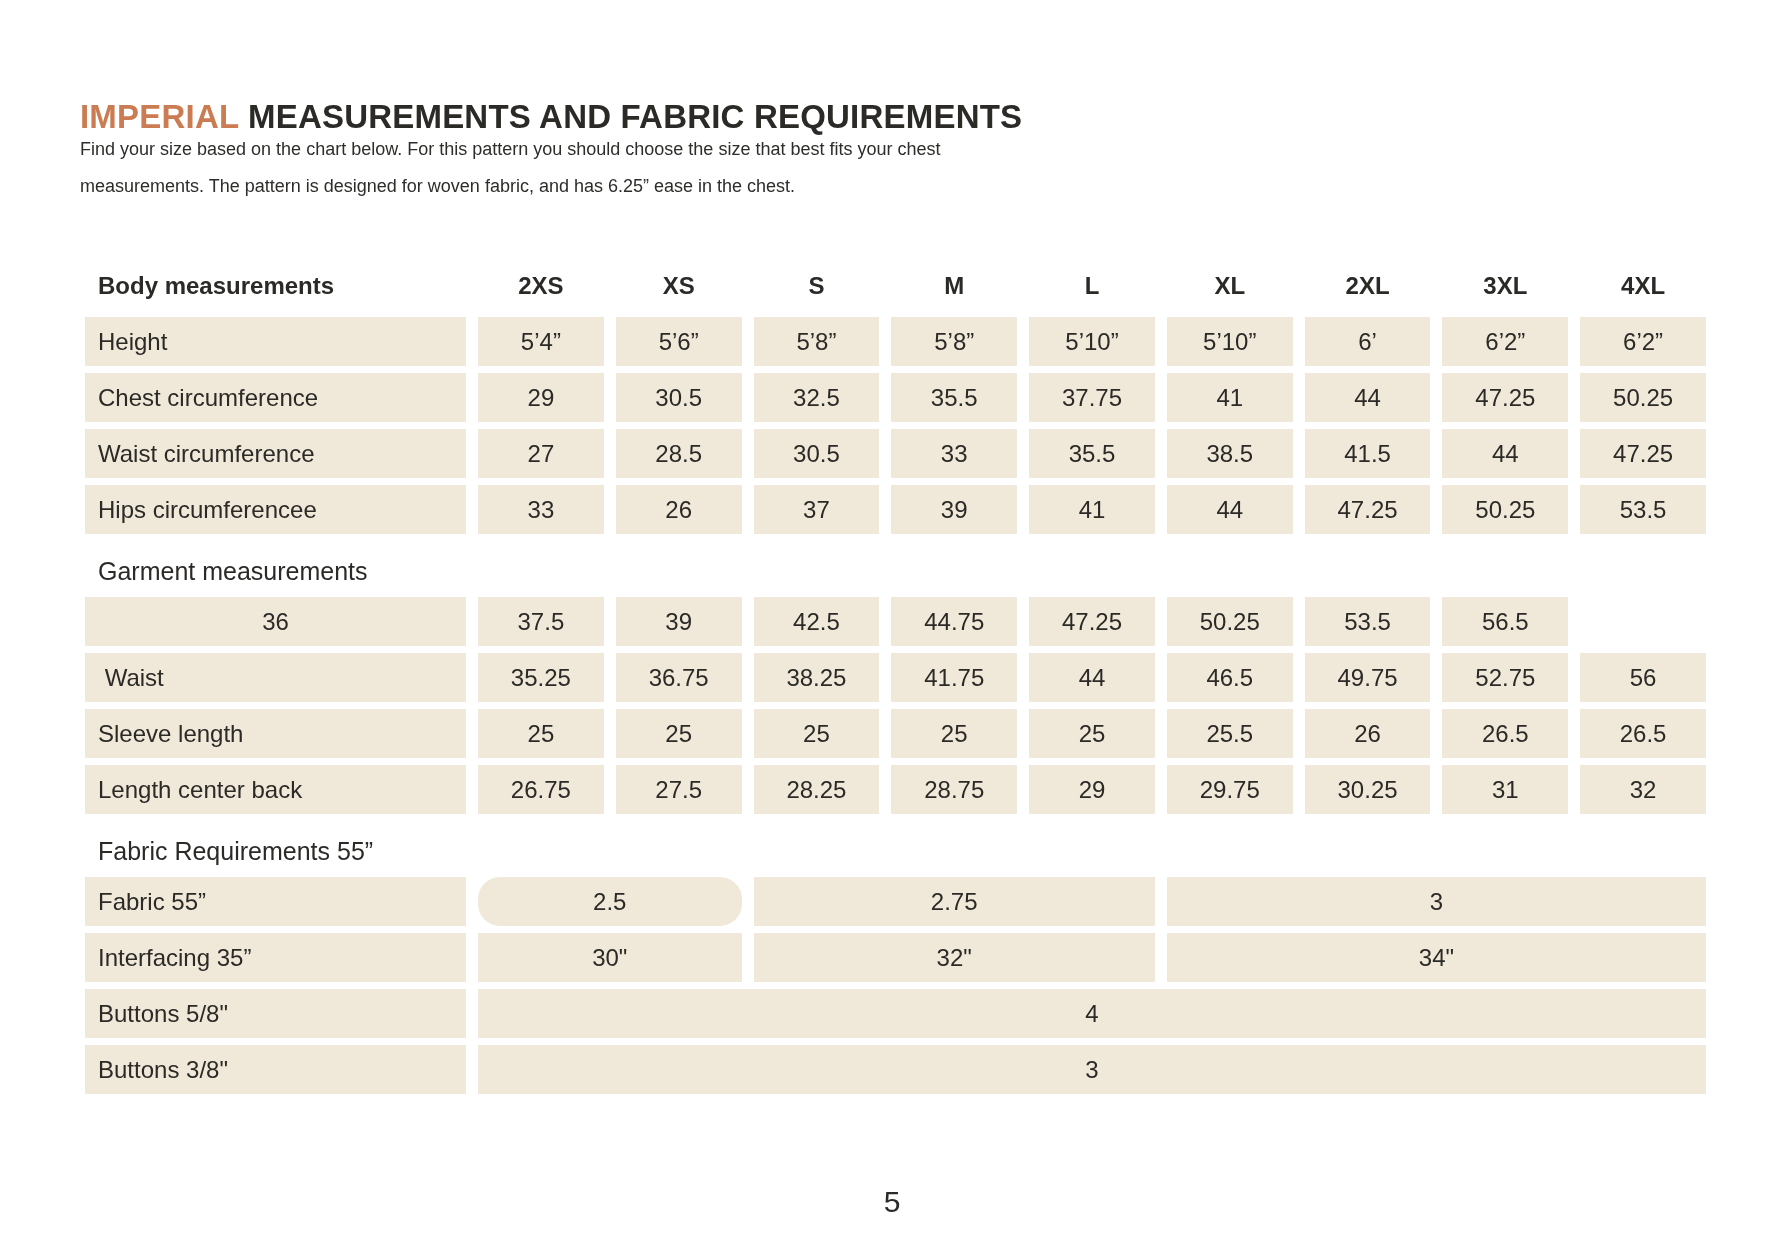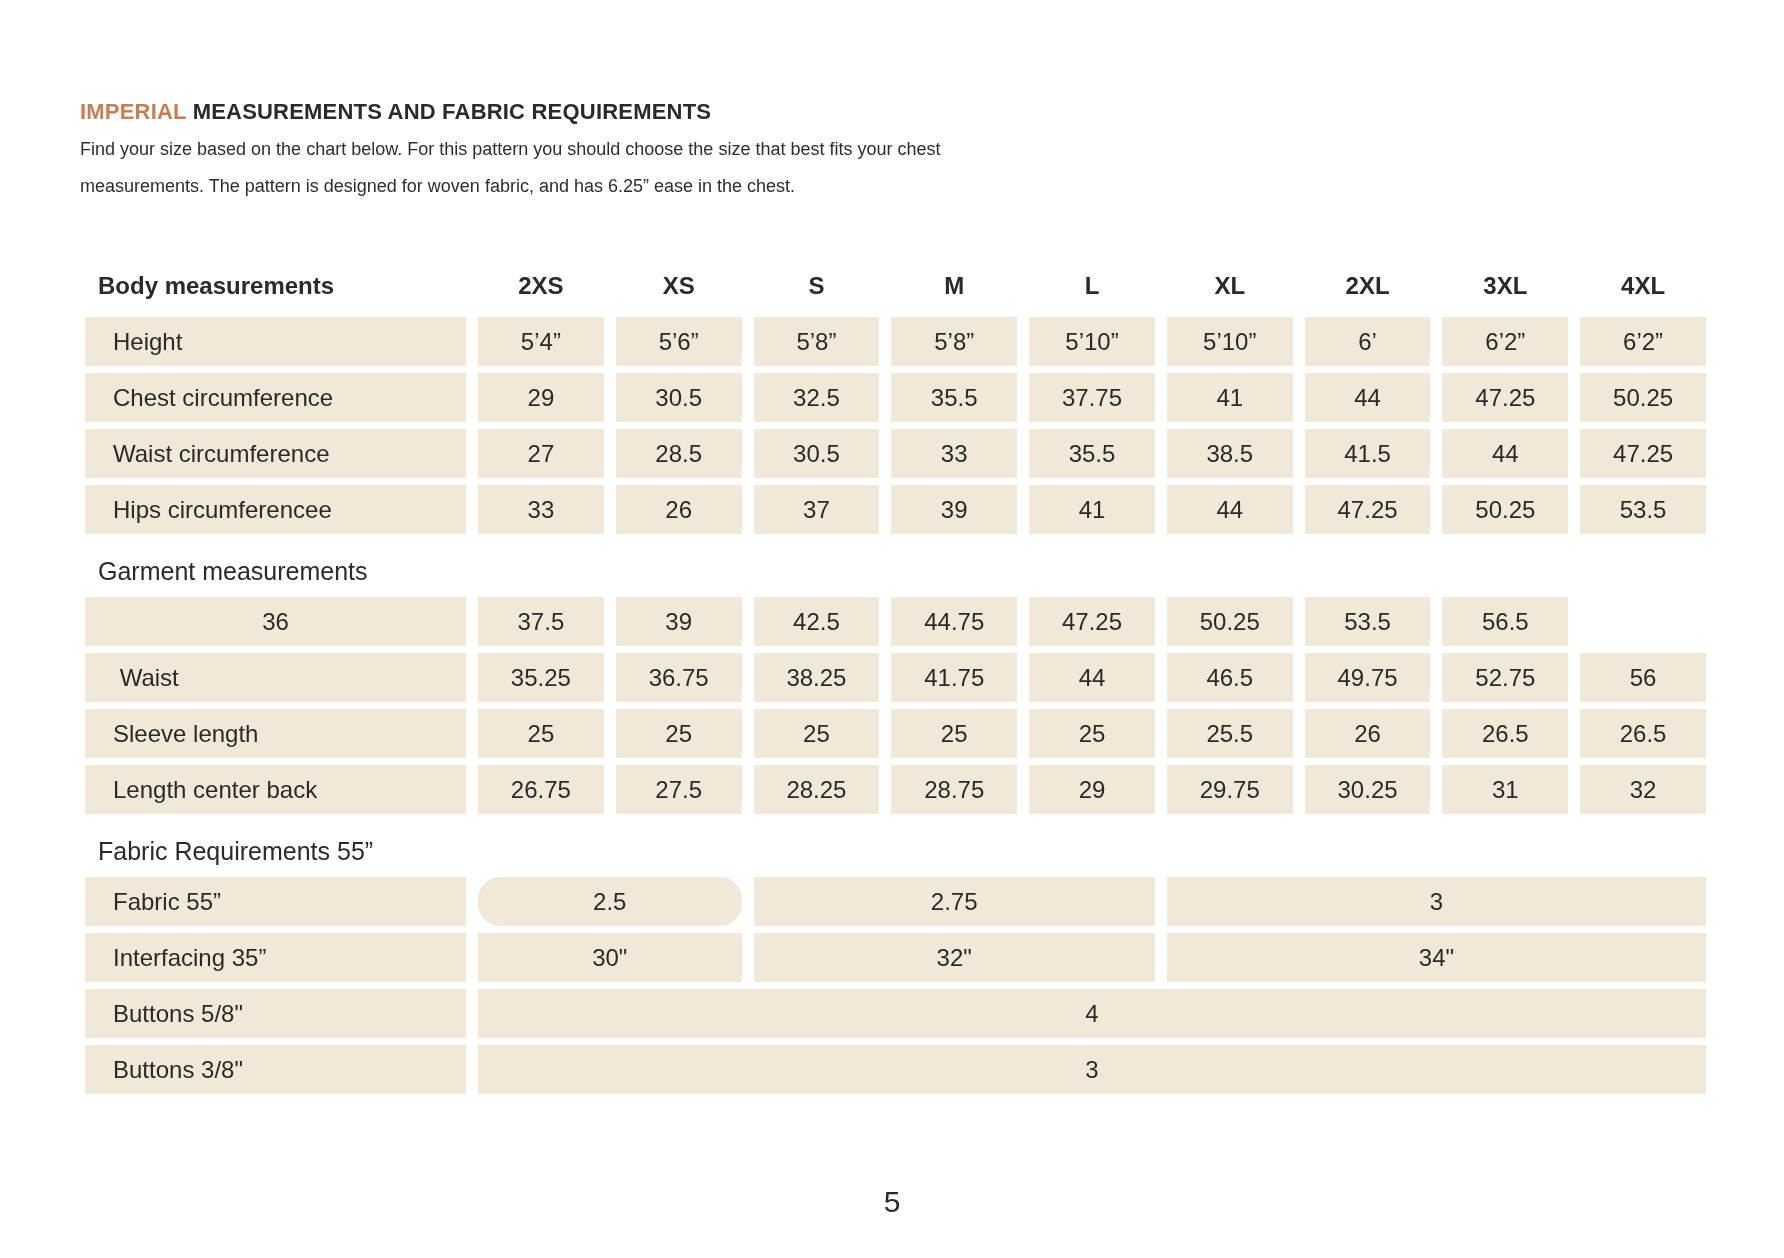--- a/index.html
+++ b/index.html
@@ -12,22 +12,22 @@
     margin: 0; padding: 0;
     width: 1784px; height: 1258px;
     background: #ffffff;
     font-family: "Liberation Sans", sans-serif;
     color: var(--text);
     overflow: hidden;
   }
   .page { position: relative; width: 1784px; height: 1258px; }
 
   .title {
-    position: absolute; left: 80px; top: 84px;
-    font-size: 22px; font-weight: bold; letter-spacing: 0.2px;
+    position: absolute; left: 80px; top: 76px;
+    font-size: 33px; font-weight: bold; letter-spacing: 0.2px;
     white-space: nowrap;
   }
   .title .accent { color: var(--accent); }
 
   .intro {
     position: absolute; left: 80px; top: 131px;
     font-size: 18px; line-height: 37px; color: #2e2d29;
   }
   .intro .line { display: block; white-space: nowrap; }
 
@@ -45,21 +45,21 @@
   .hcell { display: flex; align-items: center; font-size: 24px; font-weight: bold; background: transparent; }
   .hcell.size { justify-content: center; }
   .hcell.label { padding-left: 13px; }
 
   .cell {
     background: var(--rowbg);
     display: flex; align-items: center;
     font-size: 24px;
     overflow: hidden;
   }
-  .cell.label { padding-left: 28px; white-space: nowrap; }
+  .cell.label { padding-left: 13px; white-space: nowrap; }
   .cell.val { justify-content: center; }
 
   .sechead {
     height: 49px; margin-bottom: 7px;
     display: flex; align-items: center;
     padding-left: 13px; padding-top: 12px;
     font-size: 25px; font-weight: normal;
     white-space: nowrap;
   }
 

